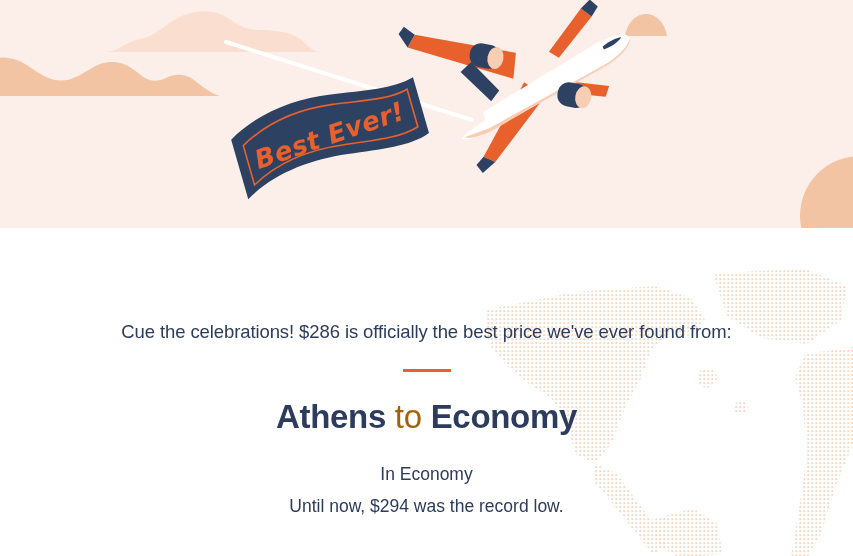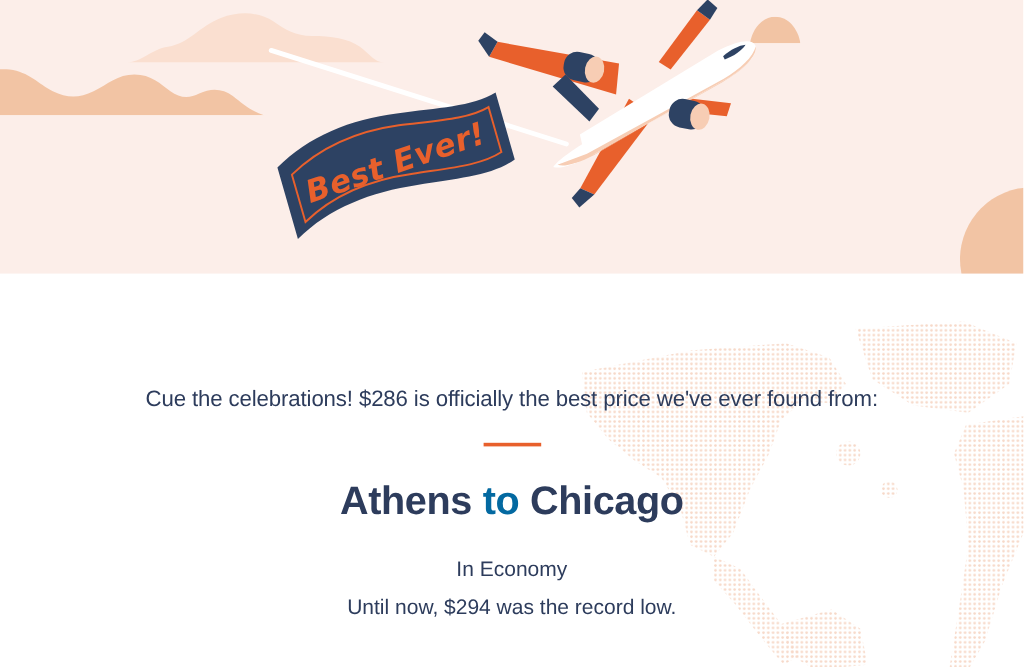--- a/index.html
+++ b/index.html
@@ -153,22 +153,22 @@
     top: 168px;
     left: 0;
     width: 853px;
     font-size: 33px;
     font-weight: bold;
     color: #2d3c5c;
     letter-spacing: -0.3px;
     line-height: 1.25;
   }
   .route .to {
-    color: #0369a1;
-    font-weight: bold;
+    color: #a16207;
+    font-weight: normal;
   }
 
   .cabin {
     position: absolute;
     top: 236px;
     left: 0;
     width: 853px;
     font-size: 17.5px;
     font-weight: 500;
     color: #2d3c5c;
@@ -311,21 +311,21 @@
     </svg>
   </div>
 
   <div class="content">
 
     <div class="lede">Cue the celebrations! $286 is officially the best price we've ever found from:</div>
 
     <div class="divider"></div>
 
     <div class="route">
-      <span>Athens</span><span> </span><span class="to">to</span><span> </span><span>Chicago</span>
+      <span>Athens</span><span> </span><span class="to">to</span><span> </span><span>Economy</span>
     </div>
 
     <div class="cabin">In Economy</div>
 
     <div class="previous">Until now, $294 was the record low.</div>
 
   </div>
 </div>
 
 </body></html>

